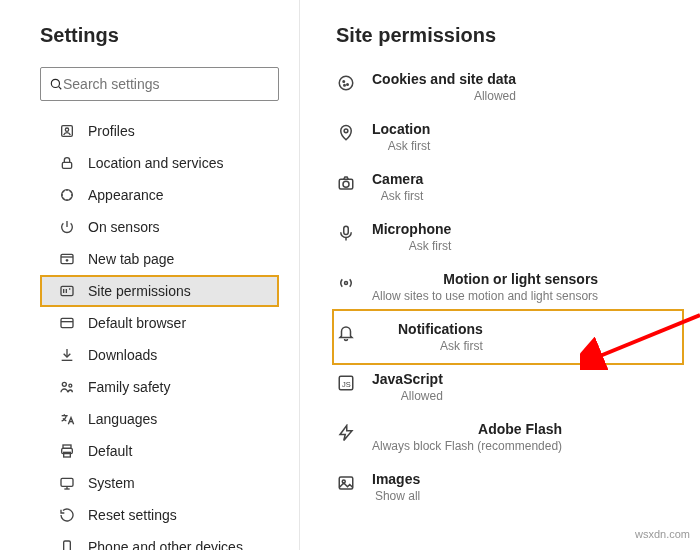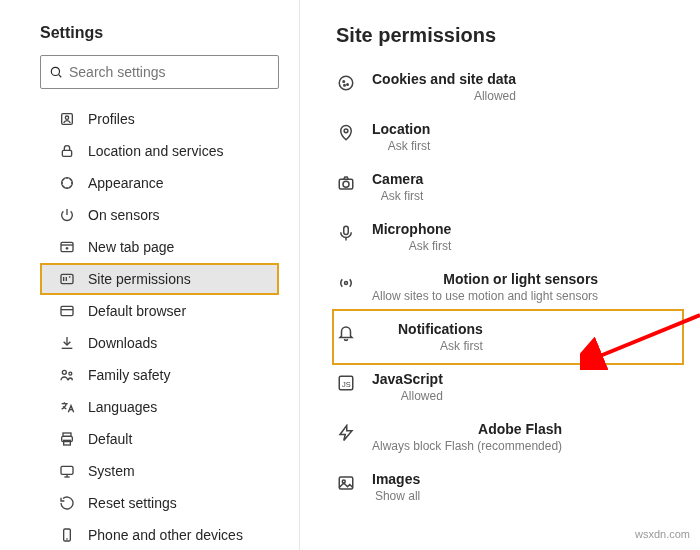--- a/index.html
+++ b/index.html
@@ -1,23 +1,23 @@
 <!DOCTYPE html>
 <html><head>
   <meta charset="utf-8">
   <style>
     * { margin: 0; padding: 0; box-sizing: border-box; font-family: "Segoe UI", Tahoma, Geneva, Verdana, sans-serif; }
     body { background: #fff; color: #262626; width: 700px; height: 550px; overflow: hidden; position: relative; }
     .layout { display: flex; width: 100%; height: 100%; }
     .sidebar { width: 300px; padding: 24px 20px 0 40px; border-right: 1px solid #e6e6e6; }
     .main    { flex: 1; padding: 24px 20px 0 36px; position: relative; }
-    .sidebar h1 { font-size: 16px; font-weight: 600; margin-bottom: 13px; }
+    .sidebar h1 { font-size: 20px; font-weight: 600; margin-bottom: 20px; }
     .main h2    { font-size: 20px; font-weight: 600; margin-bottom: 16px; }
     .search-wrap { display: flex; align-items: center; border: 1px solid #8a8a8a; border-radius: 2px; height: 34px; padding: 0 8px; margin-bottom: 14px; }
-    .search-wrap input { border: none; outline: none; font-size: 14px; flex: 1; margin-left: 6px; color: #333; background: transparent; }
+    .search-wrap input { border: none; outline: none; font-size: 14px; flex: 1; color: #333; background: transparent; }
     .nav-item { display: flex; align-items: center; height: 32px; padding: 0 8px 0 18px; font-size: 14px; cursor: pointer; position: relative; }
     .nav-item.active { background: #e6e6e6; }
     .nav-item.highlight { outline: 2px solid #e4a11b; outline-offset: -2px; }
     .nav-item .icon { width: 18px; height: 18px; display: inline-flex; align-items: center; justify-content: center; margin-right: 12px; color: #444; }
     .perm-item { display: flex; align-items: flex-start; padding: 8px 0; margin-bottom: 2px; cursor: pointer; position: relative; }
     .perm-item .icon { width: 20px; height: 20px; display: inline-flex; align-items: center; justify-content: center; margin-right: 16px; margin-top: 2px; color: #444; }
     .perm-item .texts { display: flex; flex-direction: column; text-align: right; }
     .perm-item .title { font-size: 14px; font-weight: 600; color: #222; }
     .perm-item .sub   { font-size: 12px; color: #7a7a7a; margin-top: 2px; }
     .perm-item.highlight { outline: 2px solid #e4a11b; outline-offset: 2px; padding-right: 12px; gap: 26px; }

